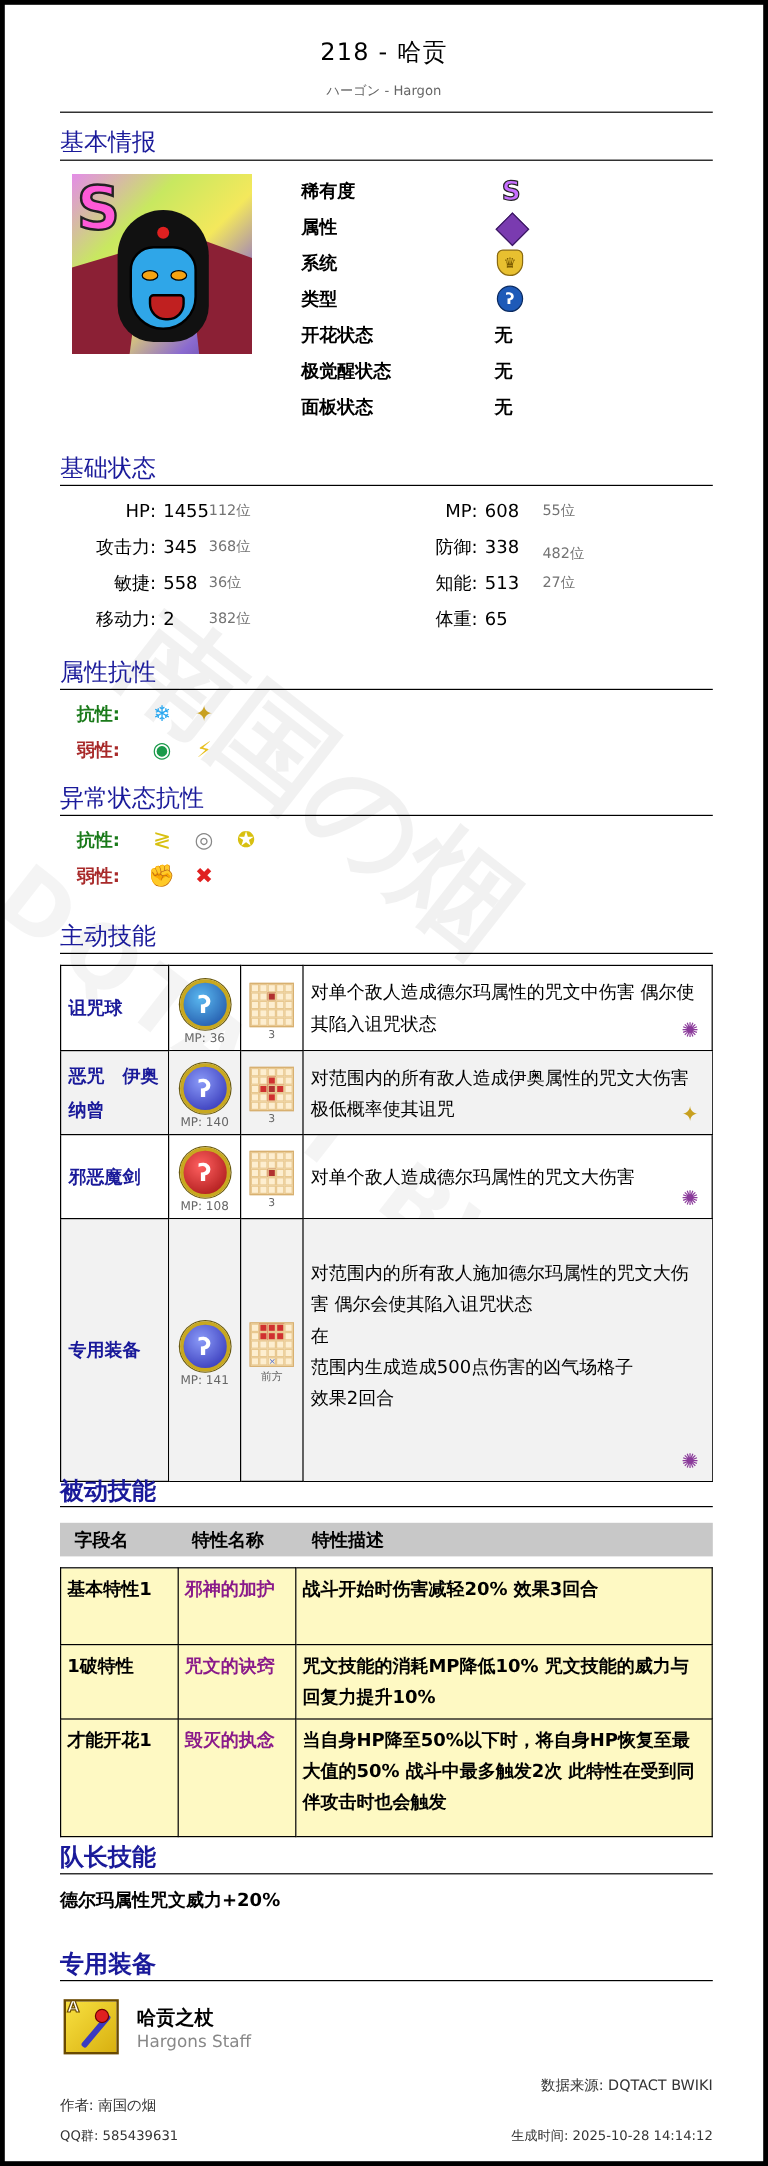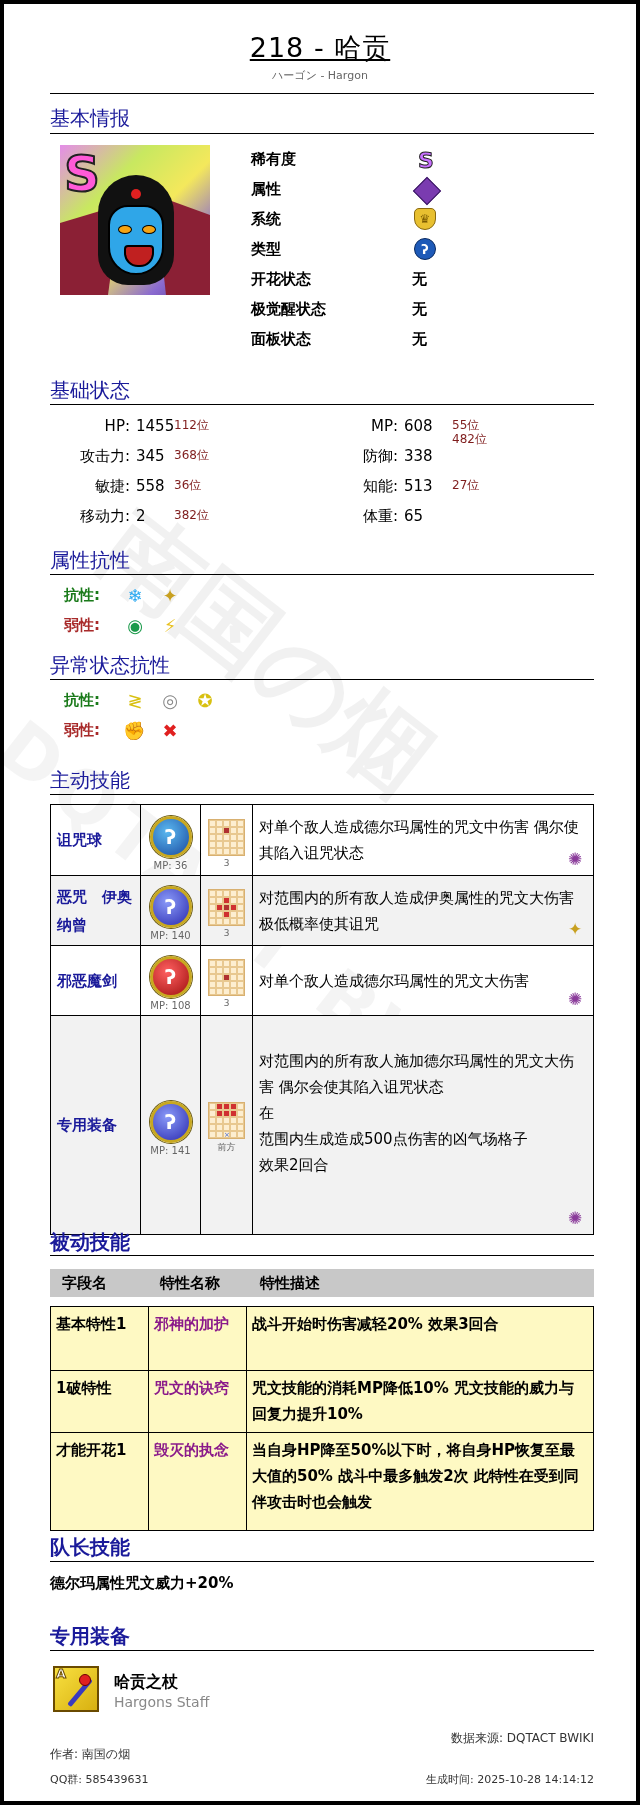--- a/index.html
+++ b/index.html
@@ -2,21 +2,21 @@
 <html><head>
 <meta charset="utf-8">
 <style>
   * { box-sizing: border-box; margin: 0; padding: 0; }
   html, body { width: 640px; height: 1805px; background: #000; }
   body { font-family: "DejaVu Sans", "Liberation Sans", sans-serif; color: #000; position: relative; overflow: hidden; }
   .page { position: absolute; left: 4px; top: 4px; width: 632px; height: 1797px; background: #fff; overflow: hidden; }
   .watermark { position: absolute; left: 150px; top: 480px; font-size: 96px; color: rgba(0,0,0,0.055); transform: rotate(38deg); transform-origin: left top; white-space: nowrap; font-weight: bold; pointer-events: none; }
   .watermark2 { position: absolute; left: 30px; top: 700px; font-size: 72px; color: rgba(0,0,0,0.045); transform: rotate(38deg); transform-origin: left top; white-space: nowrap; font-weight: bold; letter-spacing: 8px; pointer-events: none; }
 
-  .title { position: absolute; left: 0; width: 632px; top: 26px; text-align: center; font-size: 27px; letter-spacing: 1px; text-decoration: underline; }
+  .title { position: absolute; left: 0; width: 632px; top: 26px; text-align: center; font-size: 20px; letter-spacing: 1px; }
   .subtitle { position: absolute; left: 0; width: 632px; top: 64px; text-align: center; font-size: 11px; color: #666; }
   .rule { position: absolute; left: 46px; width: 544px; height: 1px; background: #000; }
   .section-title { position: absolute; left: 46px; font-size: 20px; color: #1a1a9a; }
   .section-title.bold { font-weight: bold; }
 
   .portrait { position: absolute; left: 56px; top: 141px; width: 150px; height: 150px; background: linear-gradient(135deg,#e48de8 0%,#c8e860 30%,#f4e85c 55%,#8a6ad0 80%,#5a3a8a 100%); overflow: hidden; }
   .portrait .wing { position: absolute; background: #8b2035; }
   .portrait .face { position: absolute; left: 38px; top: 30px; width: 76px; height: 110px; border-radius: 38px 38px 30px 30px; background: #111; }
   .portrait .mask { position: absolute; left: 10px; top: 30px; width: 56px; height: 70px; border-radius: 20px 20px 28px 28px; background: #2fa6e8; border: 2px solid #000; }
   .portrait .eye { position: absolute; top: 18px; width: 14px; height: 9px; background: #f5a312; border-radius: 50%; border: 1px solid #000; }
@@ -27,21 +27,21 @@
   .info-row { position: absolute; left: 247px; font-size: 15px; font-weight: bold; height: 24px; }
   .info-val { position: absolute; left: 408px; font-size: 15px; font-weight: bold; }
   .ic { position: absolute; display: inline-flex; align-items: center; justify-content: center; }
   .ic-rank { width: 24px; height: 24px; font-size: 22px; font-weight: bold; color: #c870ff; -webkit-text-stroke: 1px #222; }
   .ic-attr { width: 20px; height: 20px; transform: rotate(45deg); background: #7a3bb0; border: 1px solid #3a1a60; }
   .ic-system { width: 22px; height: 22px; border-radius: 5px 5px 11px 11px; background: #e8c030; border: 1px solid #8a6a10; color: #7a5a00; font-size: 12px; }
   .ic-type { width: 22px; height: 22px; border-radius: 50%; background: #1e5ab8; border: 1px solid #0a2a60; color: #fff; font-size: 13px; font-weight: bold; }
 
   .stat-label { position: absolute; font-size: 15px; text-align: right; width: 80px; }
   .stat-val { position: absolute; font-size: 15px; }
-  .stat-rank { position: absolute; font-size: 12px; color: #7f1d1d; }
+  .stat-rank { position: absolute; font-size: 12px; color: #737373; }
 
   .res-label { position: absolute; left: 60px; font-size: 15px; font-weight: bold; }
   .res-label.good { color: #1a7a1a; }
   .res-label.bad { color: #a82a2a; }
   .res-ic { position: absolute; width: 22px; height: 22px; display: flex; align-items: center; justify-content: center; font-size: 18px; line-height: 1; }
 
   table.skills { position: absolute; left: 46px; top: 800px; width: 544px; border-collapse: collapse; border-radius: 18px; }
   table.skills td { border: 1px solid #000; vertical-align: middle; }
   table.skills tr.alt td { background: #f2f2f2; }
   td.sk-name { width: 90px; padding-left: 6px; font-size: 15px; font-weight: bold; color: #1a1a9a; line-height: 28px; }
@@ -149,21 +149,21 @@
   <div class="stat-label" style="left:46px;top:503px">移动力:</div>
   <div class="stat-val" style="left:132px;top:503px">2</div>
   <div class="stat-rank" style="left:170px;top:503px">382位</div>
 
   <div class="stat-label" style="left:314px;top:413px">MP:</div>
   <div class="stat-val" style="left:400px;top:413px">608</div>
   <div class="stat-rank" style="left:448px;top:413px">55位</div>
 
   <div class="stat-label" style="left:314px;top:443px">防御:</div>
   <div class="stat-val" style="left:400px;top:443px">338</div>
-  <div class="stat-rank" style="left:448px;top:427px">482位</div>
+  <div class="stat-rank" style="left:448px;top:449px">482位</div>
 
   <div class="stat-label" style="left:314px;top:473px">知能:</div>
   <div class="stat-val" style="left:400px;top:473px">513</div>
   <div class="stat-rank" style="left:448px;top:473px">27位</div>
 
   <div class="stat-label" style="left:314px;top:503px">体重:</div>
   <div class="stat-val" style="left:400px;top:503px">65</div>
 
   <div class="section-title" style="top:543px">属性抗性</div>
   <div class="rule" style="top:570px"></div>

